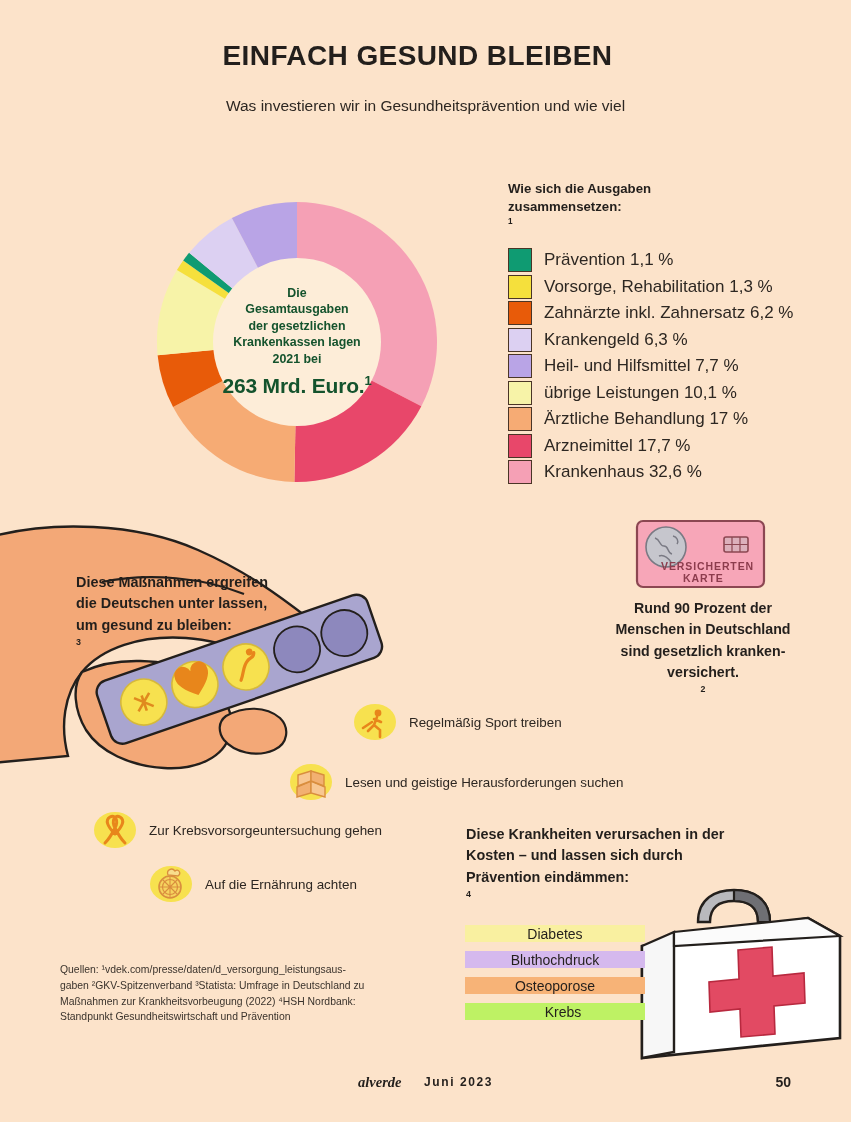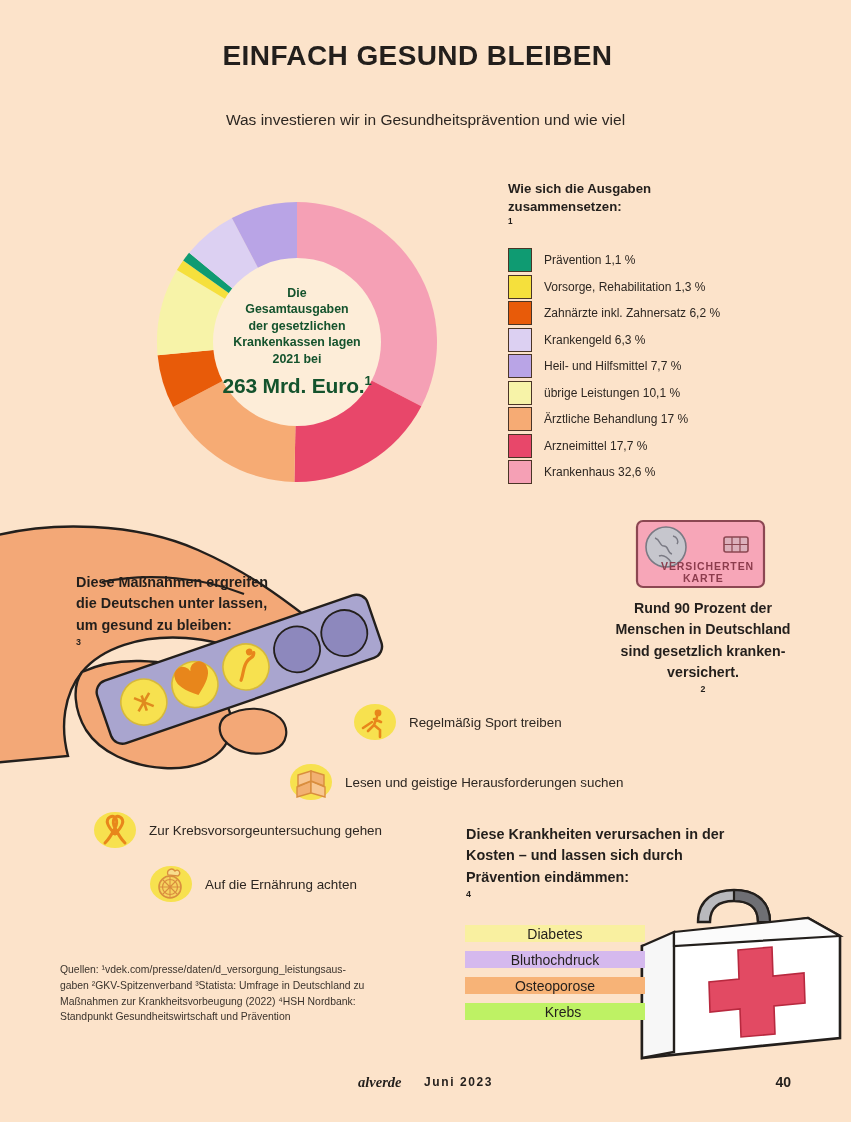--- a/index.html
+++ b/index.html
@@ -14,21 +14,21 @@
   .page{position:absolute;inset:0;}
 
   
   #title{
     position:absolute;left:0;right:16px;top:40px;
     text-align:center;
     font-size:28px;font-weight:bold;letter-spacing:.4px;
     color:#231f1c;
   }
   #subtitle{
-    position:absolute;left:0;right:0;top:108px;
+    position:absolute;left:0;right:0;top:94px;
     text-align:center;
     font-size:15.5px;line-height:1.55;color:#2d2722;
   }
   #subtitle span{display:block;}
 
   
   #donut-wrap{position:absolute;left:152px;top:182px;width:290px;height:320px;}
   #donut-svg{position:absolute;left:0;top:0;}
   #donut-center{
     position:absolute;left:50%;top:50%;transform:translate(-50%,-50%);
@@ -38,21 +38,21 @@
   #donut-center .big{display:block;font-size:21px;margin-top:5px;letter-spacing:-.2px;}
   #donut-center .l{display:block;}
   sup{font-size:.62em;vertical-align:super;}
 
   
   #legend{position:absolute;left:508px;top:180px;width:320px;}
   #legend-title{font-size:13.2px;font-weight:bold;line-height:1.35;margin-bottom:13px;color:#231f1c;}
   #legend-title span{display:block;}
   .legend-row{display:flex;align-items:center;height:26.5px;}
   .swatch{width:22px;height:22px;border:1.6px solid #4a3526;flex:0 0 auto;}
-  .legend-label{margin-left:12px;font-size:12px;color:#2d2722;white-space:nowrap;}
+  .legend-label{margin-left:12px;font-size:17px;color:#2d2722;white-space:nowrap;}
 
   
   #hand-ill{position:absolute;left:-10px;top:520px;width:420px;height:290px;}
 
   
   #measures-head{
     position:absolute;left:60px;top:572px;width:280px;
     font-size:14.4px;font-weight:bold;line-height:1.48;color:#231f1c;z-index:5;margin-left:16px;
   }
   #measures-head span{display:block;}
@@ -305,16 +305,16 @@
   <div id="sources">
     <span>Quellen: ¹vdek.com/presse/daten/d_versorgung_leistungsaus-</span>
     <span>gaben  ²GKV-Spitzenverband  ³Statista: Umfrage in Deutschland zu</span>
     <span>Maßnahmen zur Krankheitsvorbeugung (2022)  ⁴HSH Nordbank:</span>
     <span>Standpunkt Gesundheitswirtschaft und Prävention</span>
   </div>
 
   <div id="footer">
     <div id="brand">alverde</div>
     <div id="issue">Juni 2023</div>
-    <div id="pageno">40</div>
+    <div id="pageno">50</div>
   </div>
 
 </div>
 
 </body></html>

